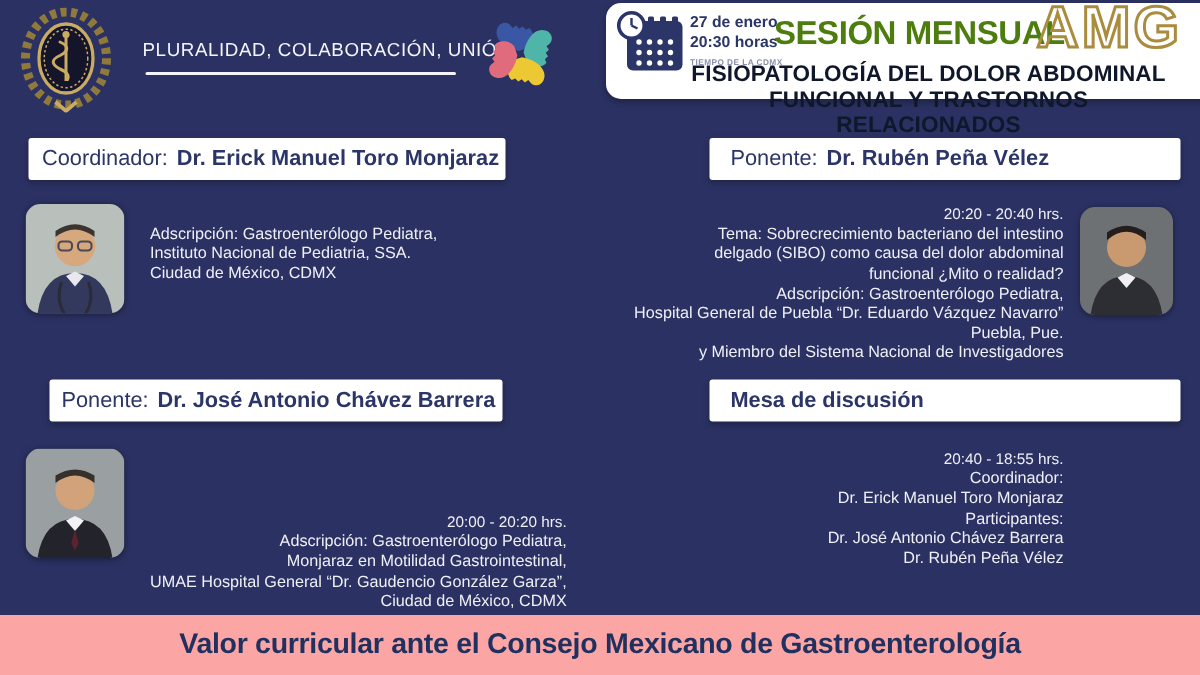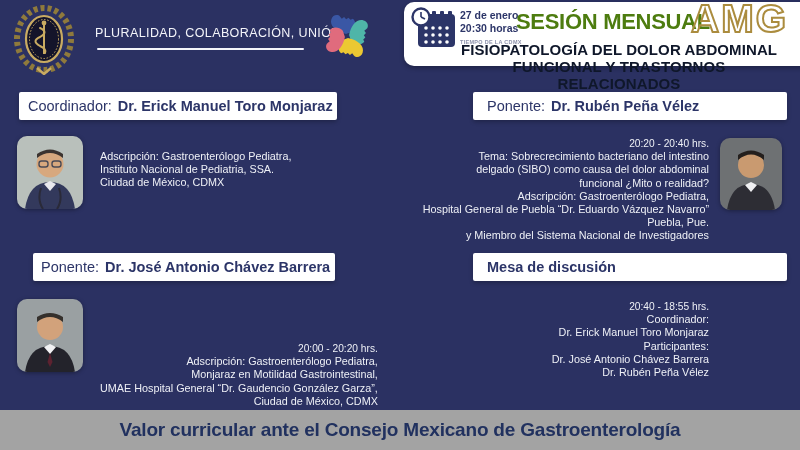--- a/index.html
+++ b/index.html
@@ -61,21 +61,21 @@
   .photo svg{display:block;width:100%;height:100%;}
   
   .details{position:absolute;color:#eef0f6;font-size:10.8px;line-height:13.2px;}
   .details .time{font-size:10.2px;}
   .d-coord{left:100px;top:150px;text-align:left;}
   .d-ruben{right:91px;top:137px;width:330px;text-align:right;}
   .d-jose{left:100px;top:306px;text-align:right;margin-top:36px;}
   .d-mesa{right:91px;top:300px;width:300px;text-align:right;}
   
   .footer{
-    position:absolute;left:0;bottom:0;width:800px;height:40px;background:#a3a3a3;
+    position:absolute;left:0;bottom:0;width:800px;height:40px;background:#fca5a5;
     display:flex;align-items:center;justify-content:center;
   }
   .footer span{font-size:19px;font-weight:700;color:#21315f;letter-spacing:-.2px;}
 </style>
 </head>
 <body>
 
 <div class="crest">
   <svg viewBox="0 0 62 70">
     <ellipse cx="31" cy="34" rx="27" ry="31" fill="none" stroke="#8f7a3c" stroke-width="6" stroke-dasharray="4 3"></ellipse>

